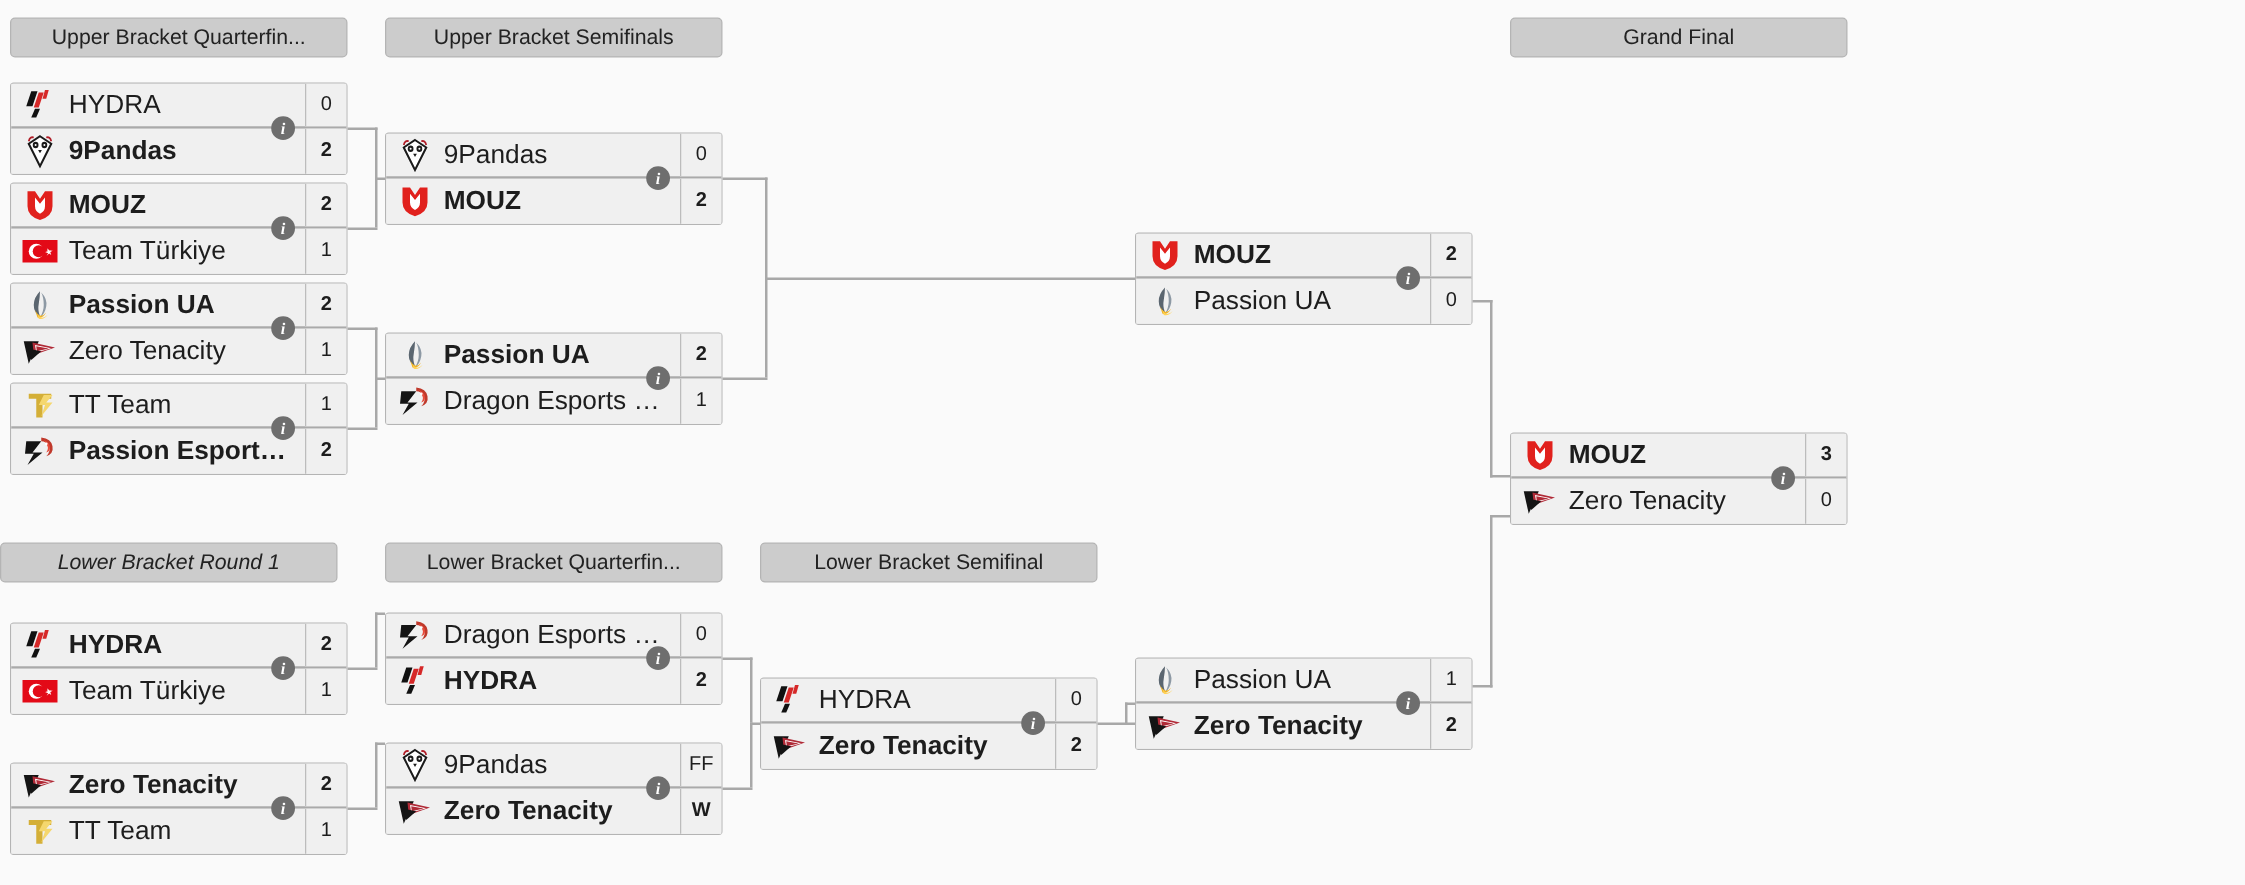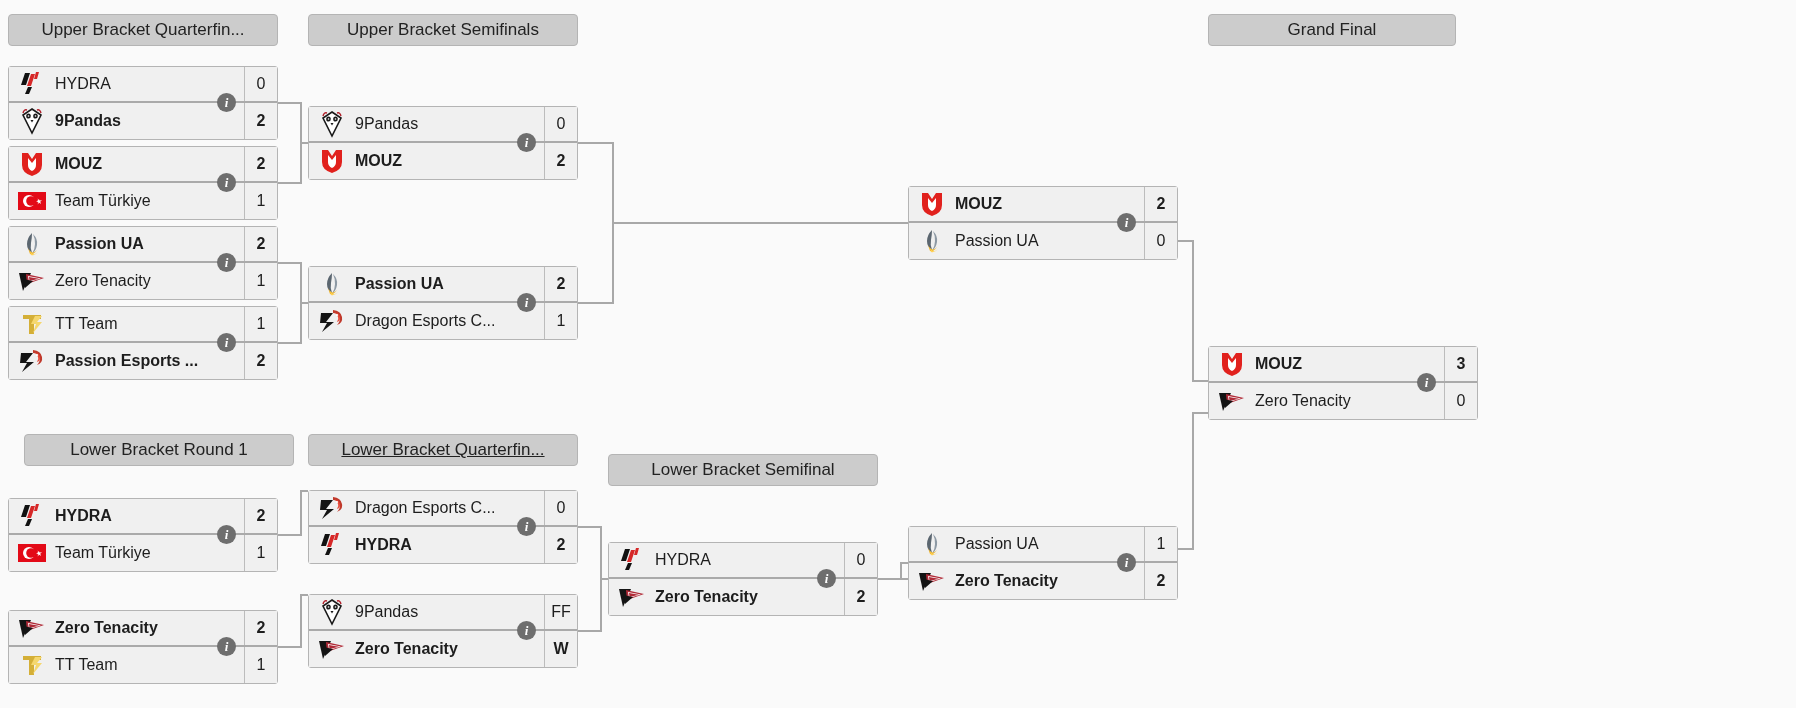--- a/index.html
+++ b/index.html
@@ -57,21 +57,21 @@
     height: 34px;
     flex: 0 0 46px;
     display: flex;
     align-items: center;
     justify-content: center;
   }
   .logo svg { display: block; }
 
   .tname {
     flex: 1 1 auto;
-    font-size: 16px;
+    font-size: 21px;
     color: #1d1d1d;
     white-space: nowrap;
     overflow: hidden;
     text-overflow: ellipsis;
     padding-right: 6px;
   }
   .row.winner .tname { font-weight: bold; }
   .row.winner .score { font-weight: bold; }
 
   .score {
@@ -111,24 +111,24 @@
   .ln { position: absolute; background: #a8a8a8; }
   .ln.h { height: 2px; }
   .ln.v { width: 2px; }
 </style>
 </head>
 <body>
 
 <div id="bracket">
     <div class="round-header" style="left: 308px; top: 14px; width: 270px;">Upper Bracket Semifinals</div>
     <div class="round-header" style="left: 8px; top: 14px; width: 270px;">Upper Bracket Quarterfin...</div>
-    <div class="round-header" style="left: 1208px; top: 14px; width: 248px;">Grand Final</div>
-    <div class="round-header" style="left: 24px; top: 434px; width: 270px;">Lower Bracket Round 1</div>
-    <div class="round-header" style="left: 308px; top: 434px; width: 270px; text-decoration: underline;">Lower Bracket Quarterfin...</div>
-    <div class="round-header" style="left: 608px; top: 434px; width: 270px; margin-top: 20px;">Lower Bracket Semifinal</div>
+    <div class="round-header" style="left: 1208px; top: 14px; width: 270px;">Grand Final</div>
+    <div class="round-header" style="left: 0; top: 434px; width: 270px; font-style: italic;">Lower Bracket Round 1</div>
+    <div class="round-header" style="left: 308px; top: 434px; width: 270px;">Lower Bracket Quarterfin...</div>
+    <div class="round-header" style="left: 608px; top: 434px; width: 270px;">Lower Bracket Semifinal</div>
     <div class="ln h" style="left: 278px; top: 102px; width: 24px;"></div>
     <div class="ln v" style="left: 300px; top: 102px; height: 80px;"></div>
     <div class="ln h" style="left: 278px; top: 182px; width: 24px;"></div>
     <div class="ln h" style="left: 300px; top: 142px; width: 8px;"></div>
     <div class="ln h" style="left: 278px; top: 262px; width: 24px;"></div>
     <div class="ln v" style="left: 300px; top: 262px; height: 80px;"></div>
     <div class="ln h" style="left: 278px; top: 342px; width: 24px;"></div>
     <div class="ln h" style="left: 300px; top: 302px; width: 8px;"></div>
     <div class="ln h" style="left: 578px; top: 142px; width: 36px;"></div>
     <div class="ln v" style="left: 612px; top: 142px; height: 160px;"></div>

